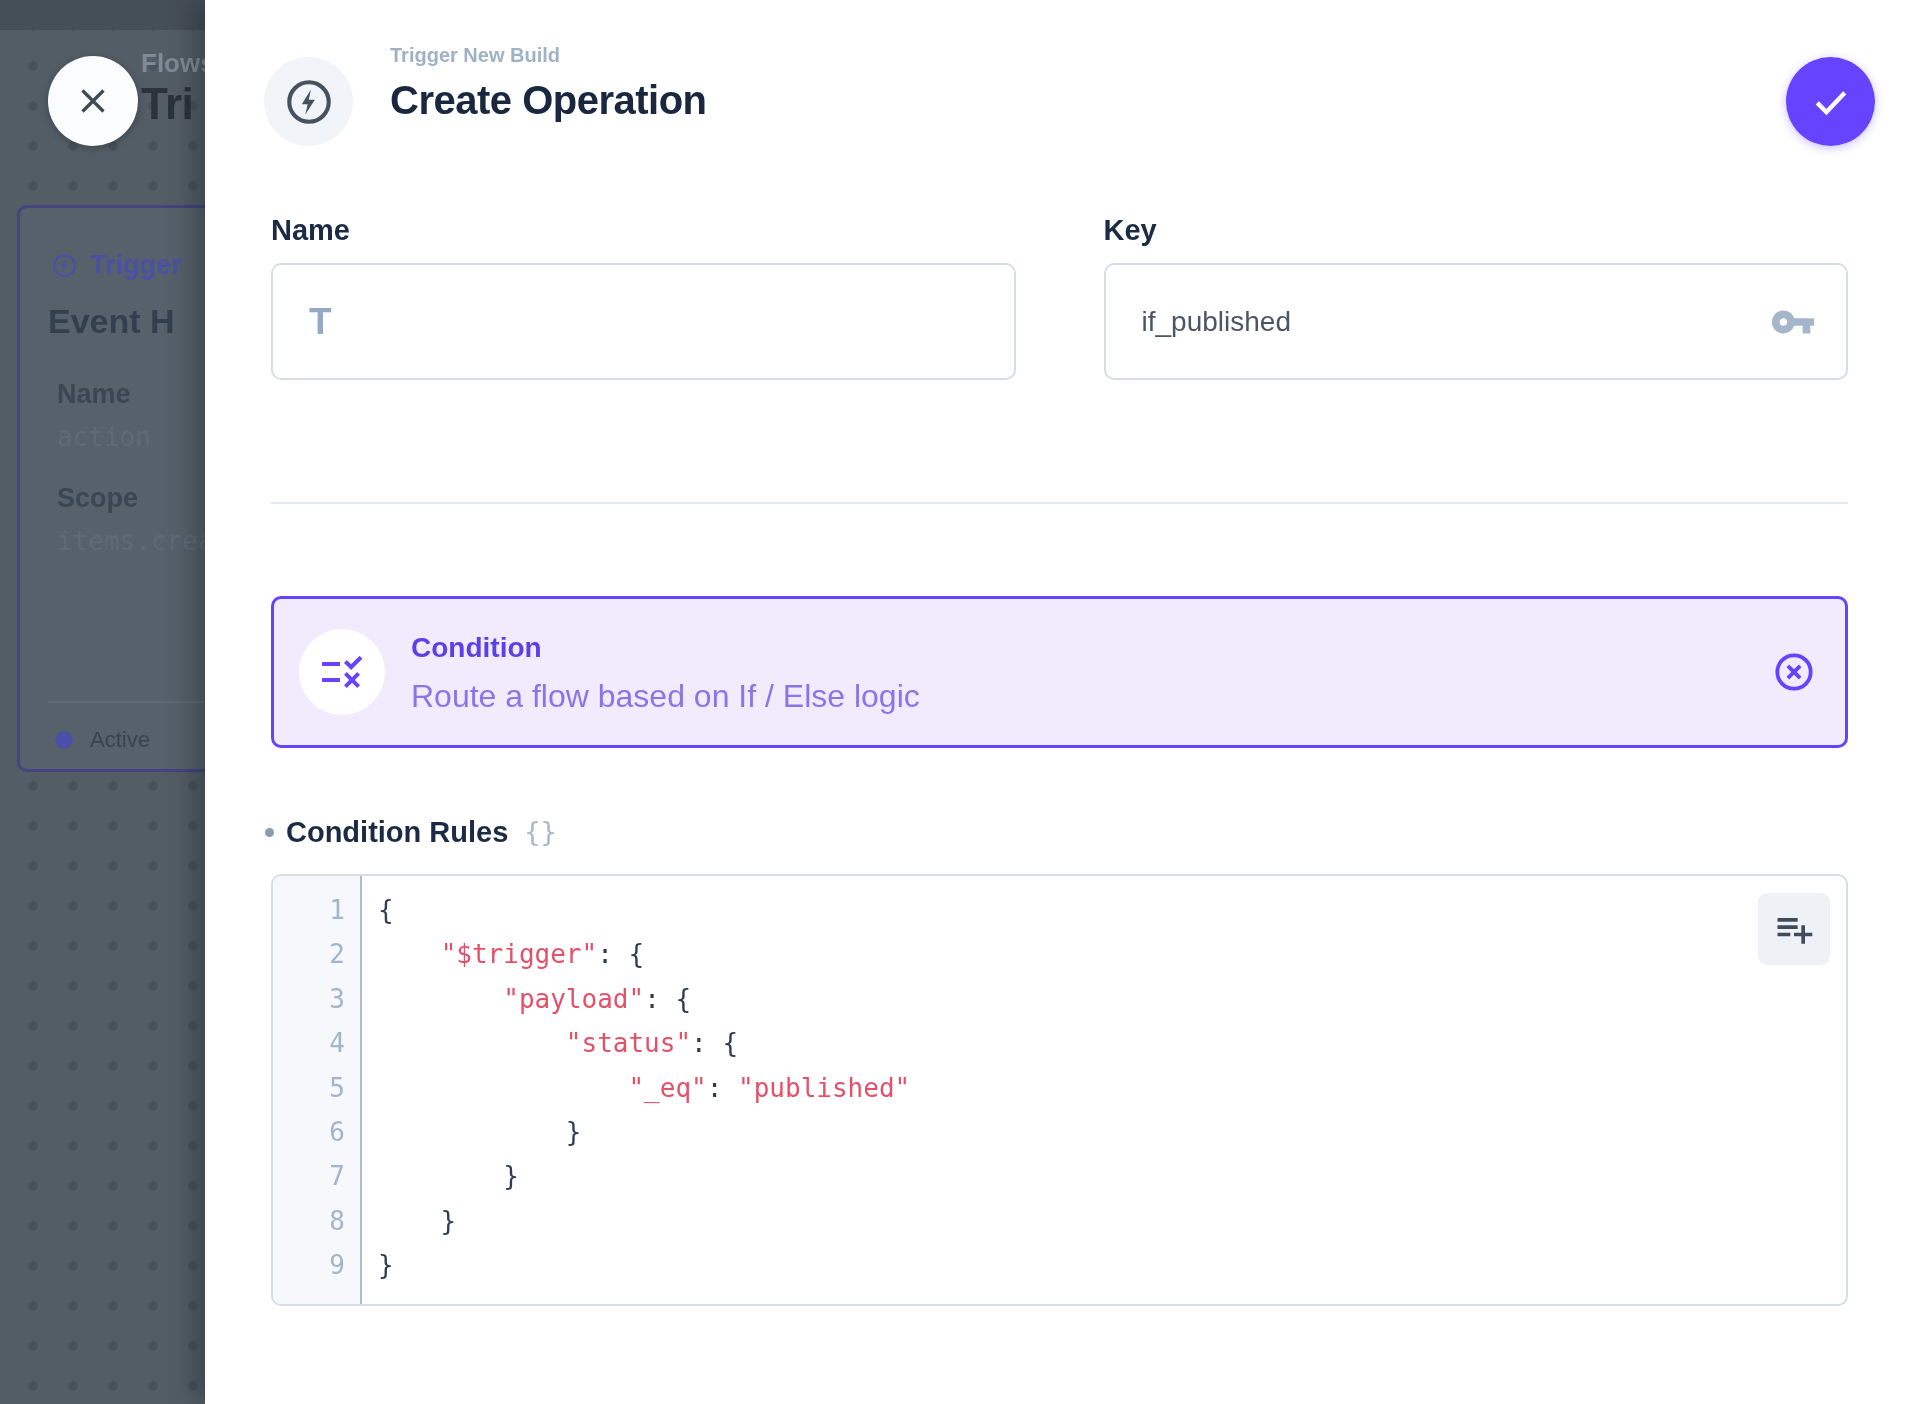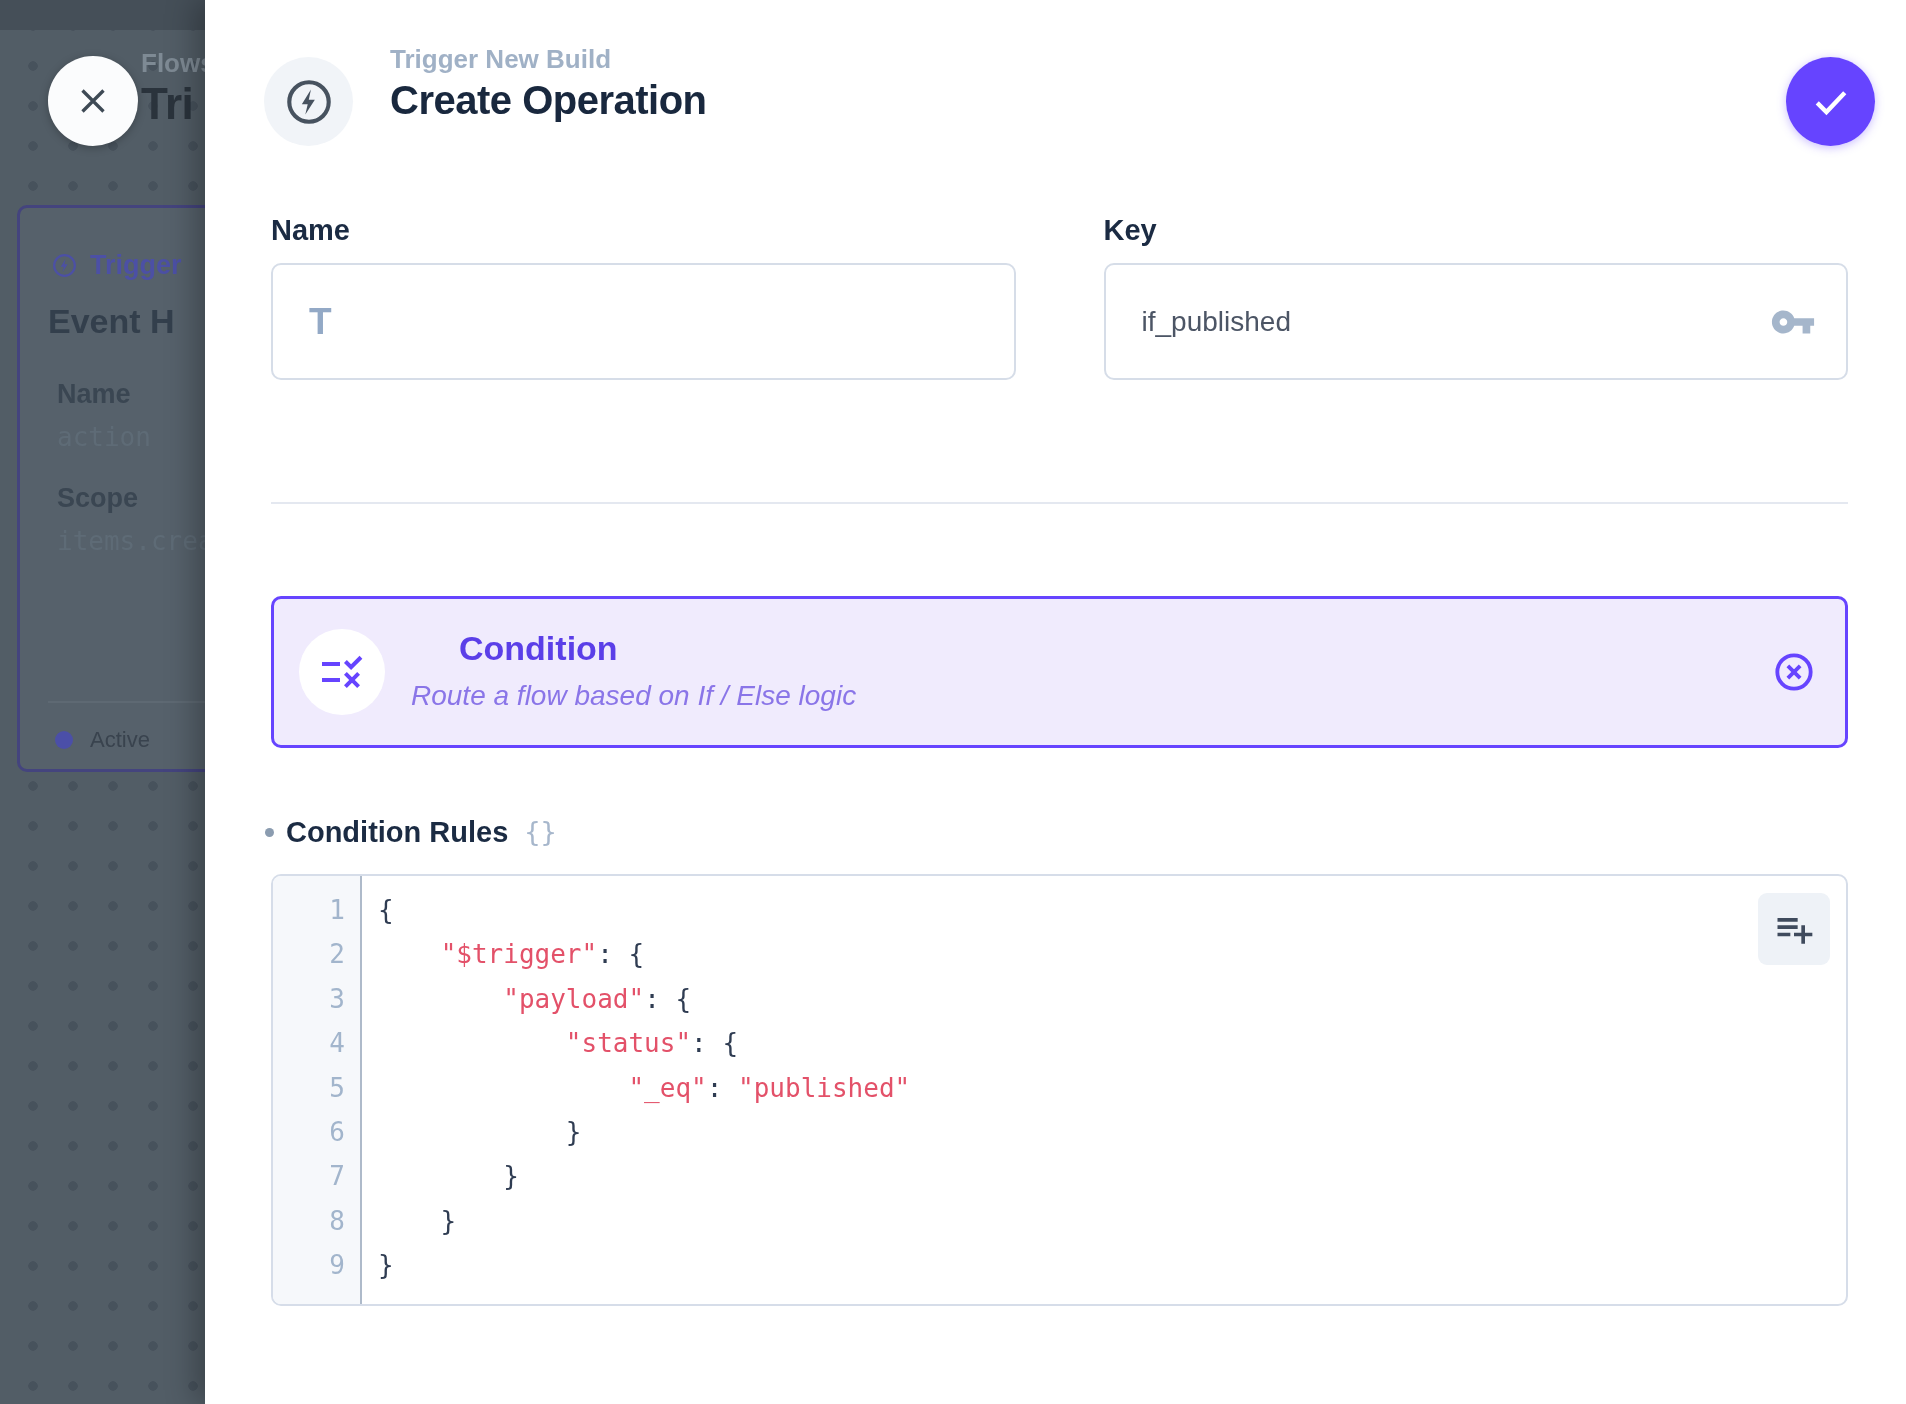--- a/index.html
+++ b/index.html
@@ -32,21 +32,21 @@
   .status-dot { width:18px; height:18px; border-radius:50%; background:#4B4FA8; }
   .card-status .status-label { font-size:22px; font-weight:500; color:#39434E; }
   .card-status .chev { margin-left:66px; display:flex; }
 
   
   .drawer { position:absolute; left:205px; top:0; right:0; bottom:0; background:#FFFFFF;
     box-shadow:-10px 0 28px rgba(0,0,0,0.28); }
 
   .header-icon { position:absolute; left:59px; top:57px; width:89px; height:89px; border-radius:50%;
     background:#F1F4F8; display:flex; align-items:center; justify-content:center; }
-  .drawer-breadcrumb { position:absolute; left:185px; top:44px; font-size:26px; font-weight:600; color:#A0B1C6; }
+  .drawer-breadcrumb { position:absolute; left:185px; top:44px; font-size:20px; font-weight:600; color:#A0B1C6; }
   .drawer-title { position:absolute; left:185px; top:78px; font-size:40px; font-weight:700; color:#19283E; letter-spacing:-0.5px; }
   .save-btn { position:absolute; top:57px; right:31px; width:89px; height:89px; border-radius:50%;
     background:#6644FF; display:flex; align-items:center; justify-content:center; cursor:pointer;
     box-shadow:0 2px 10px rgba(102,68,255,0.35); }
 
   .form-grid { position:absolute; left:66px; right:58px; top:213px;
     display:grid; grid-template-columns:1fr 1fr; column-gap:88px; }
   .field-label { font-size:29px; font-weight:700; color:#1B2B43; line-height:34px; margin-bottom:16px; }
   .input-box { height:117px; border:2px solid #D6DDE8; border-radius:10px; background:#fff;
     display:flex; align-items:center; padding:0 30px 0 36px; }
@@ -55,22 +55,22 @@
   .t-icon { font-size:37px; font-weight:700; color:#93A9C6; line-height:1; }
 
   .section-divider { position:absolute; left:66px; right:58px; top:502px; height:2px; background:#E4E8F0; }
 
   .condition-panel { position:absolute; left:66px; right:58px; top:596px; height:152px;
     background:#F0EBFD; border:3px solid #6644FF; border-radius:10px;
     display:flex; align-items:center; padding-left:25px; cursor:pointer; }
   .cond-circle { width:86px; height:86px; border-radius:50%; background:#FFFFFF;
     display:flex; align-items:center; justify-content:center; flex:0 0 auto; }
   .cond-texts { margin-left:26px; display:flex; flex-direction:column; gap:16px; }
-  .cond-title { font-size:34px; font-weight:700; color:#5B3FE8; line-height:32px;margin-left:48px; }
-  .cond-subtitle { font-size:28px; font-weight:500; color:#8A75E8; line-height:32px;font-style:italic; }
+  .cond-title { font-size:28px; font-weight:700; color:#5B3FE8; line-height:32px; }
+  .cond-subtitle { font-size:32px; font-weight:500; color:#8A75E8; line-height:32px; }
   .cond-cancel { position:absolute; right:28px; top:50%; transform:translateY(-50%); display:flex; cursor:pointer; }
 
   .rules-row { position:absolute; left:60px; top:814px; height:36px; display:flex; align-items:center; }
   .edited-dot { width:9px; height:9px; border-radius:50%; background:#8B9CB0; margin-right:12px; }
   .rules-label { font-size:29px; font-weight:700; color:#1B2B43; }
   .raw-icon { margin-left:16px; font-family:"DejaVu Sans Mono", monospace; font-size:27px; color:#A7B7CC; transform:translateY(-1px); }
 
   .code-editor { position:absolute; left:66px; right:58px; top:874px; height:432px;
     border:2px solid #D6DDE9; border-radius:10px; background:#fff; display:flex; overflow:hidden; }
   .gutter { width:89px; background:#F6F8FB; border-right:2px solid #AEBACA; padding:12px 15px 0 0; flex:0 0 auto; }

